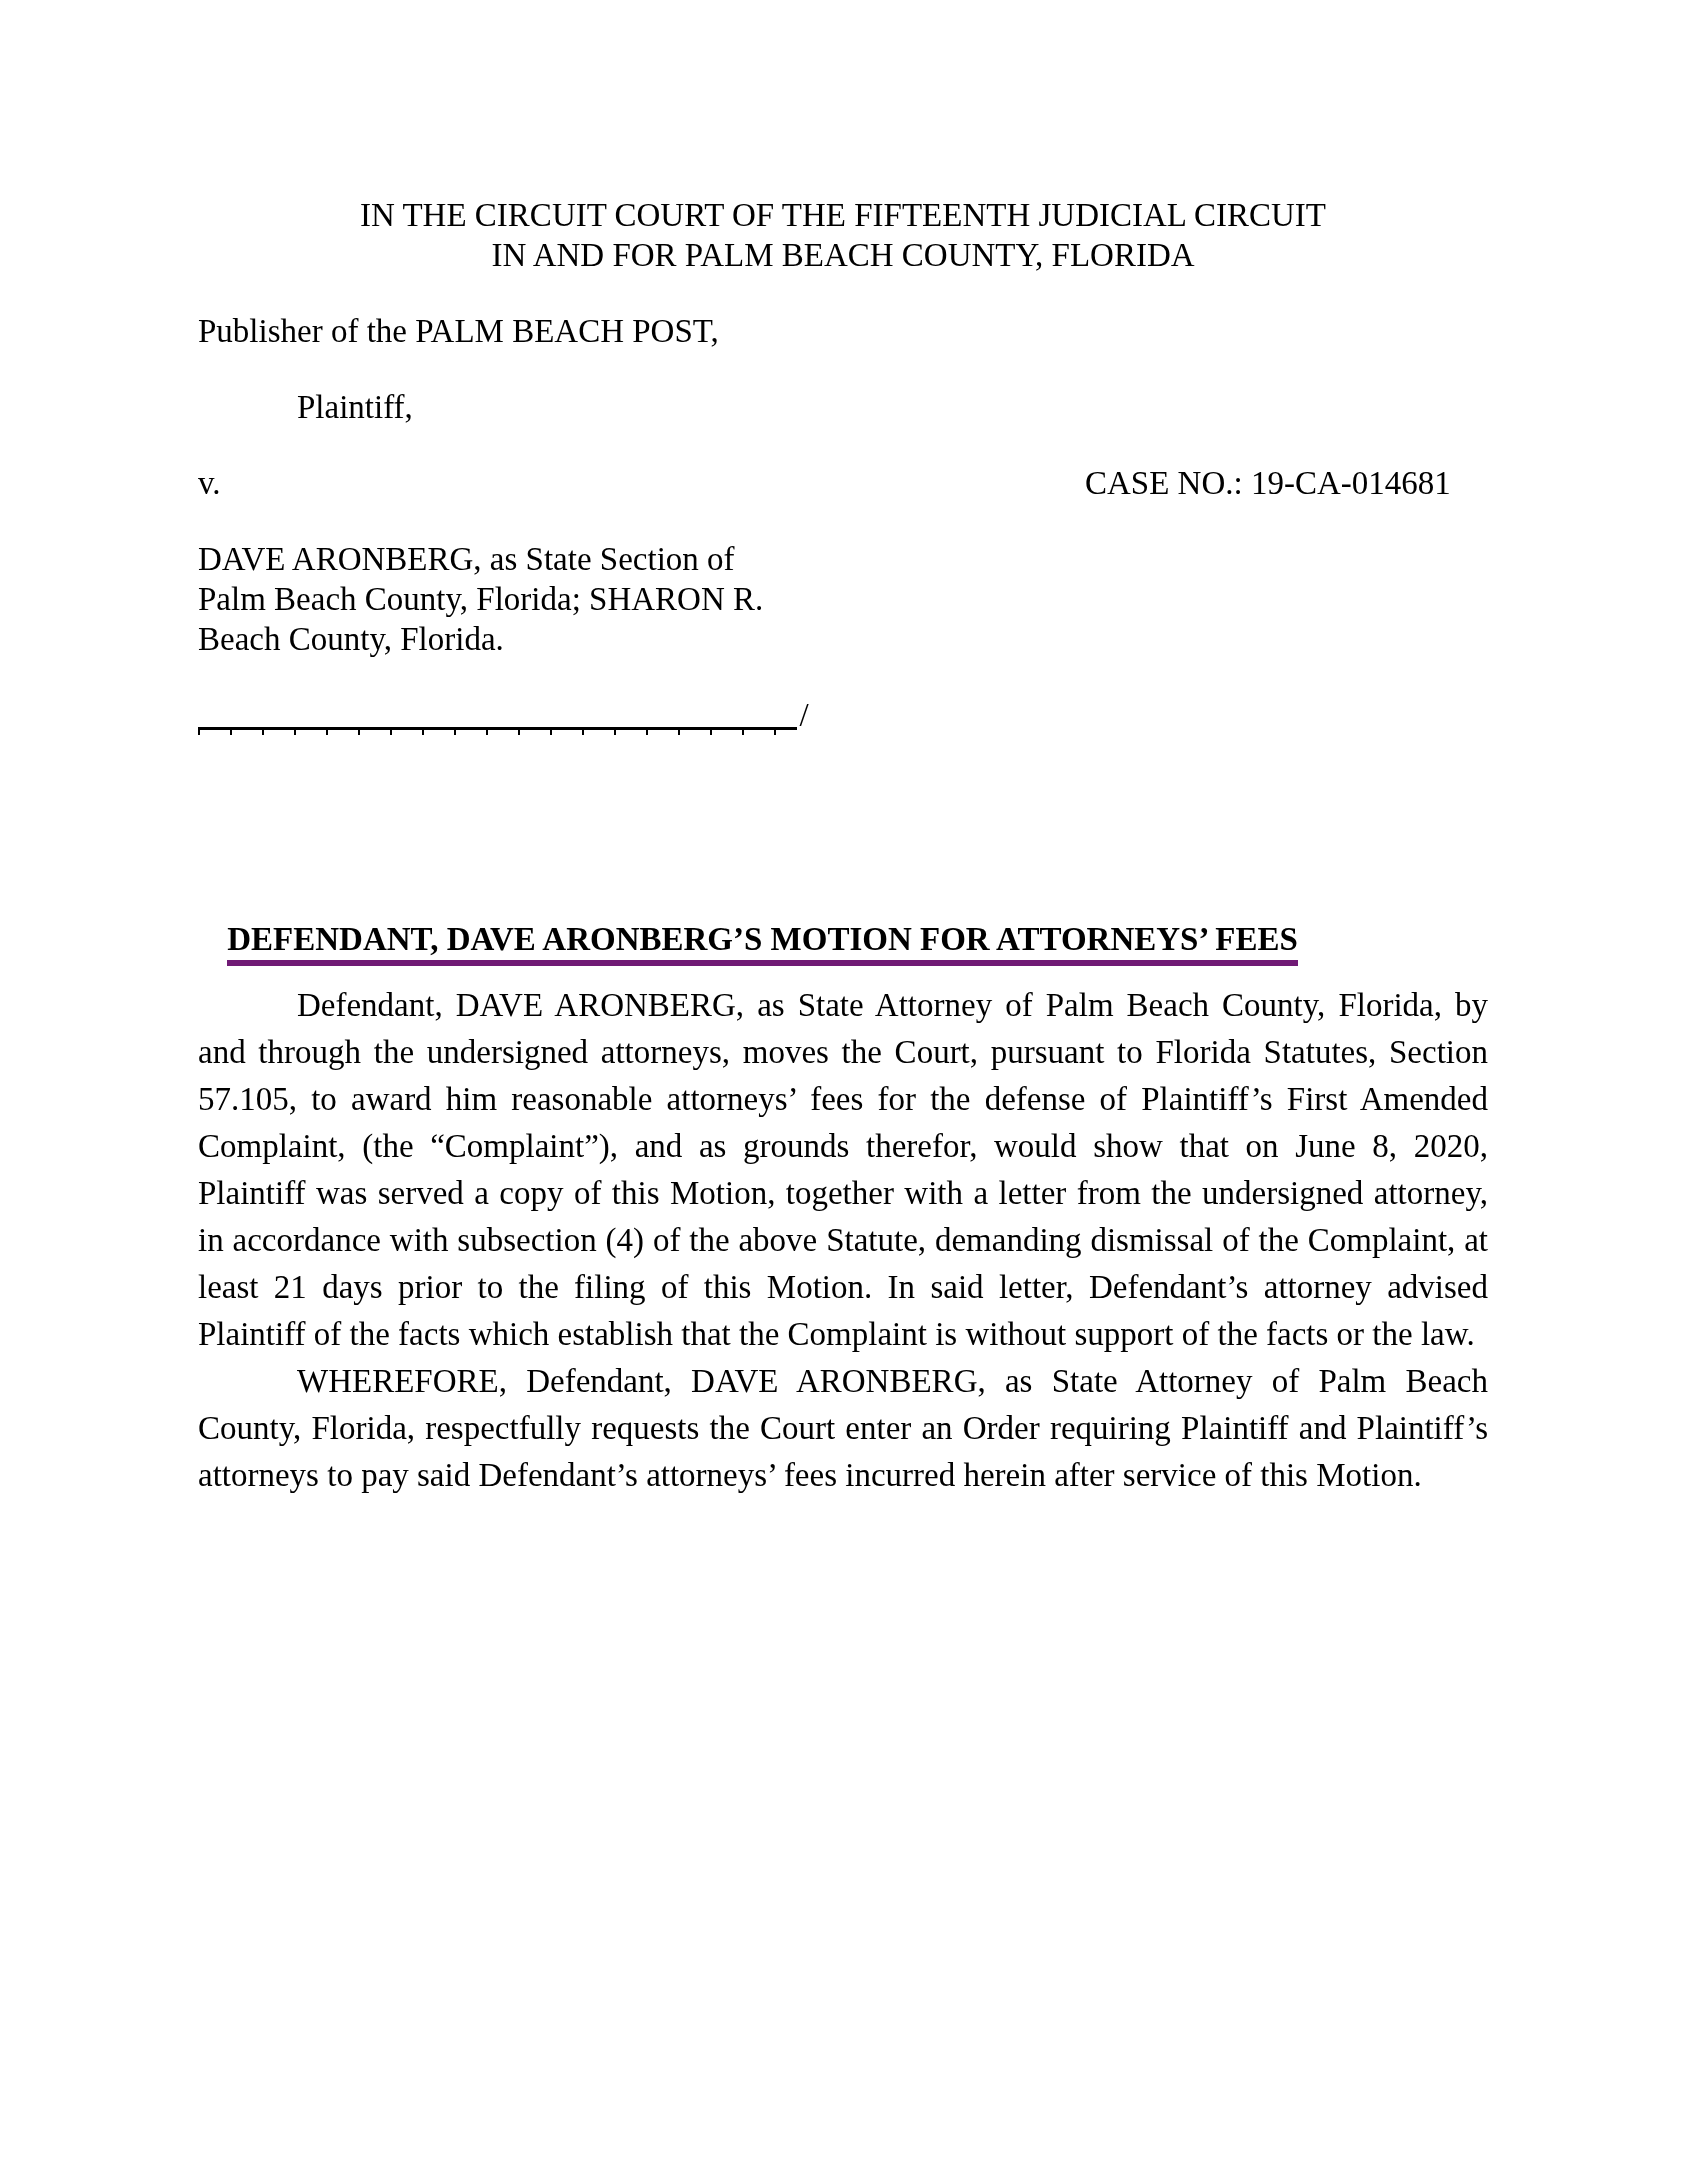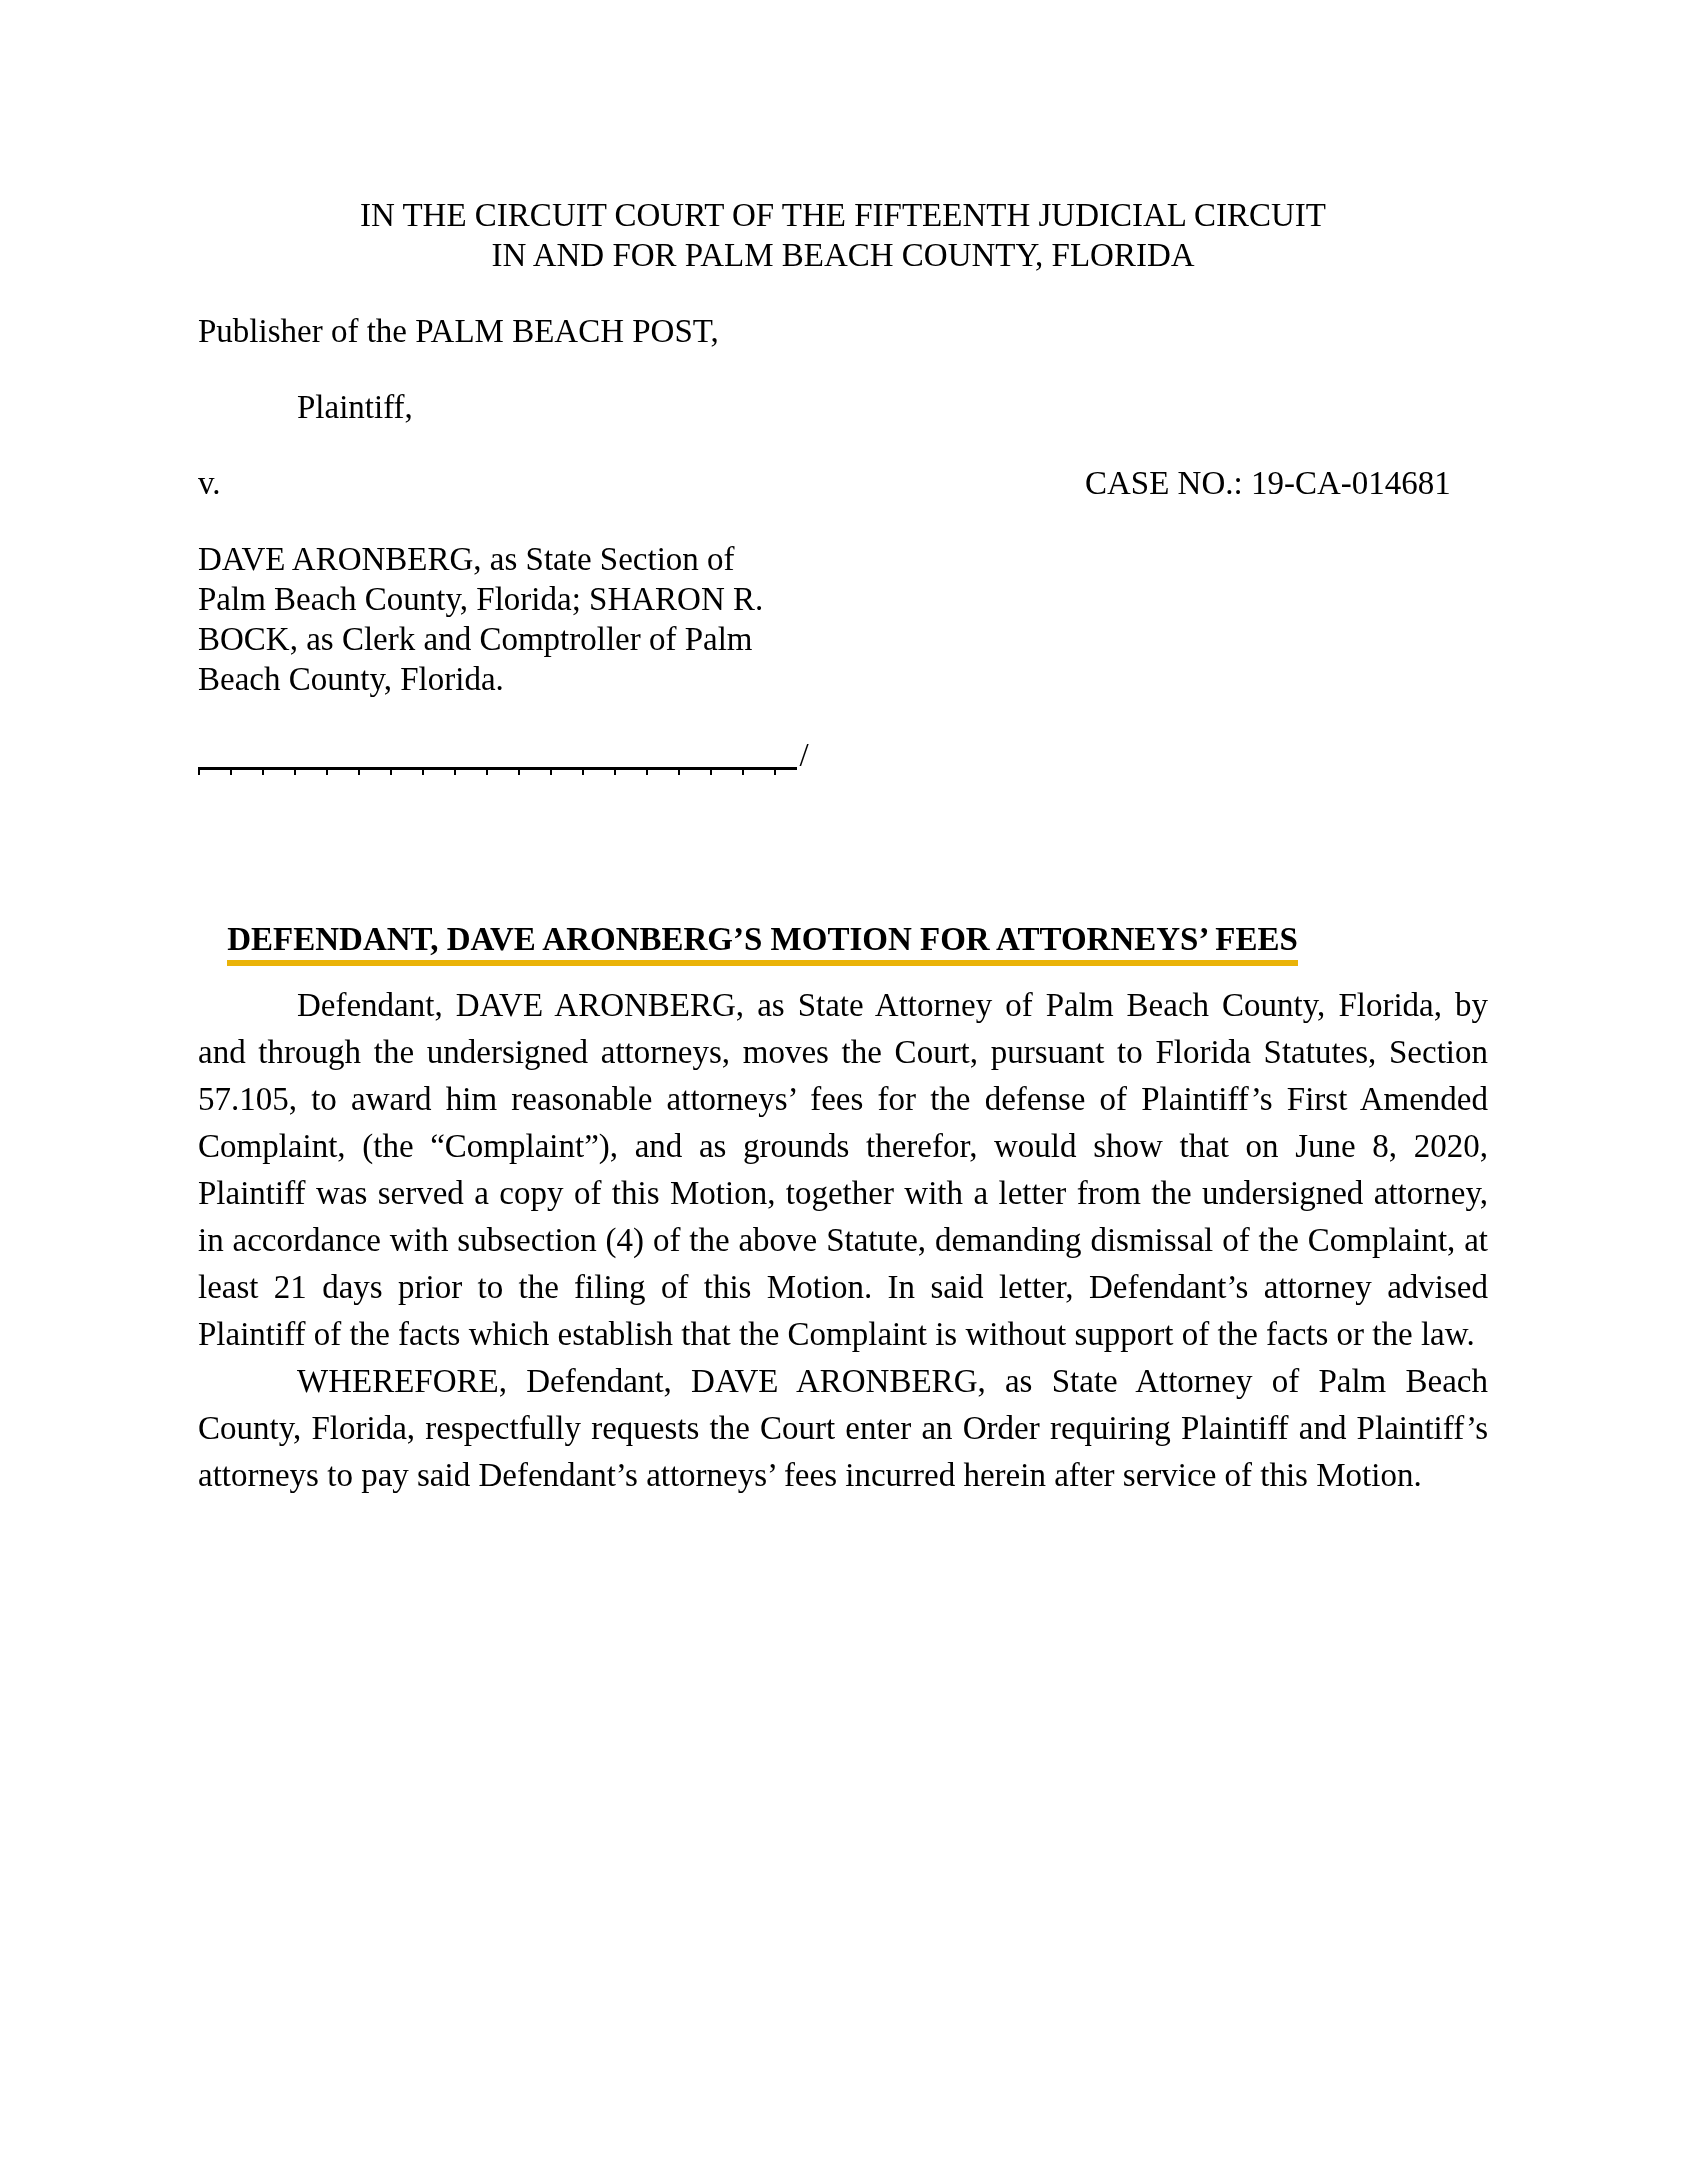--- a/index.html
+++ b/index.html
@@ -66,21 +66,21 @@
     position: absolute;
     left: 0;
     top: 921px;
     width: 100%;
     text-align: center;
     font-weight: bold;
   }
   .title-text {
     display: inline-block;
     line-height: 37px;
-    border-bottom: 6px solid #eab308;
+    border-bottom: 6px solid #701a75;
     padding-bottom: 2px;
   }
   
   .body-block {
     position: absolute;
     left: 198px;
     top: 982px;
     width: 1290px;
     text-align: justify;
     line-height: 47px;
@@ -107,21 +107,20 @@
     <div class="caption-row blank"></div>
 
     <div class="caption-row">
       <span>v.</span>
       <span class="case-no">CASE NO.: 19-CA-014681</span>
     </div>
     <div class="caption-row blank"></div>
 
     <div class="caption-row">DAVE ARONBERG, as State Section of</div>
     <div class="caption-row">Palm Beach County, Florida; SHARON R.</div>
-    <div class="caption-row">BOCK, as Clerk and Comptroller of Palm</div>
     <div class="caption-row">Beach County, Florida.</div>
     <div class="caption-row blank"></div>
 
 
     <div class="sep-row">
       <span class="sep-line"></span>
       <span class="sep-slash">/</span>
     </div>
   </div>
 

